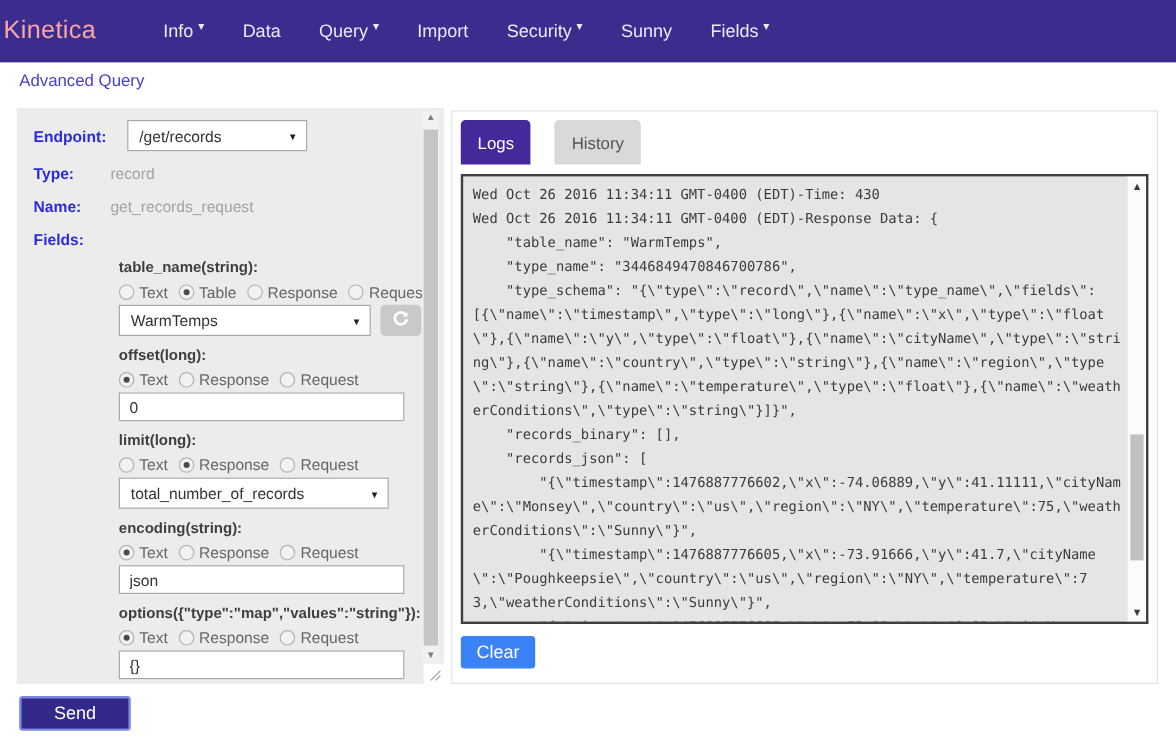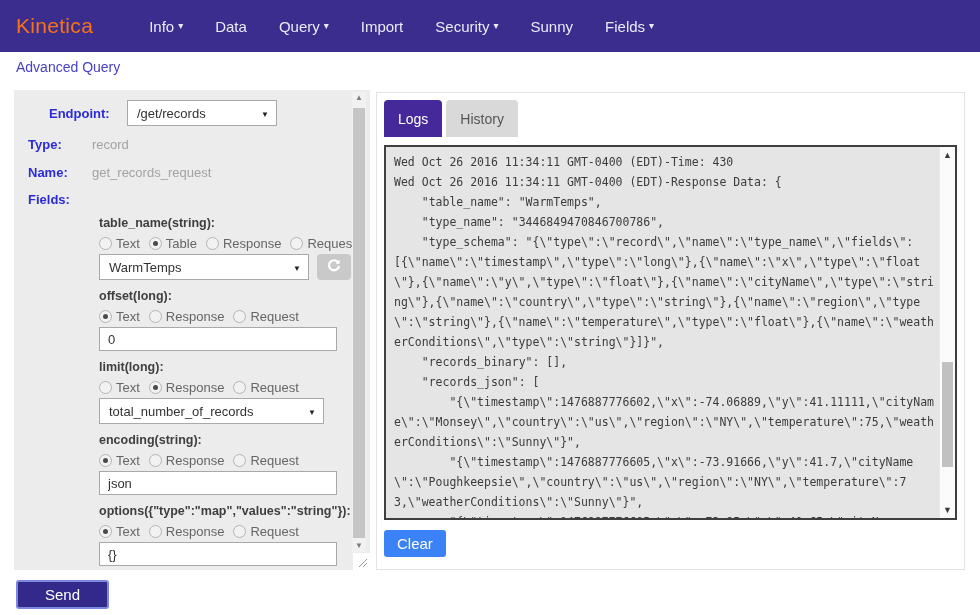--- a/index.html
+++ b/index.html
@@ -3,33 +3,33 @@
 <meta charset="utf-8">
 <style>
   * { margin:0; padding:0; box-sizing:border-box; }
   html,body { width:980px; height:615px; background:#ffffff; overflow:hidden;
               font-family:"Liberation Sans", sans-serif; }
   .app { position:relative; width:980px; height:615px; }
 
   
   .navbar { position:absolute; left:0; top:0; width:980px; height:52px;
             background:#3a2d8e; display:flex; align-items:center; }
-  .brand { color:#f97316; font-size:21px; margin-left:16px; letter-spacing:0.3px; cursor:pointer; }
+  .brand { color:#fca5a5; font-size:21px; margin-left:3px; letter-spacing:0.3px; cursor:pointer; }
   .nav-items { display:flex; align-items:center; margin-left:56px; gap:32px; }
-  .nav-item { color:#eceaf8; font-size:15px; cursor:pointer; display:flex; align-items:center; gap:4px; }
+  .nav-item { color:#eceaf8; font-size:15px; cursor:pointer; display:flex; align-items:flex-start; gap:4px; }
   .caret { font-size:10px; color:#eceaf8; line-height:1; }
 
   
   .page-title { position:absolute; left:16px; top:59px; font-size:14px; font-weight:400; color:#4640ca; }
 
   
   .left-panel { position:absolute; left:14px; top:90px; width:356px; height:480px;
                 background:#ececec; padding:10px 0 0 14px; overflow:hidden; }
   .frow { display:flex; align-items:center; }
-  .row-endpoint { height:26px; margin-bottom:8px;margin-left:21px; }
+  .row-endpoint { height:26px; margin-bottom:8px; }
   .row-type, .row-name { height:20px; margin-bottom:8px; }
   .blabel { color:#2b2bdb; font-weight:bold; font-size:13px; width:64px; flex:0 0 64px; }
   .gray-val { color:#a3a3a3; font-size:13px; }
   .fields-label { height:18px; margin-bottom:8px; }
   .select-box { position:relative; height:26px; background:#ffffff; border:1px solid #a9a9a9;
                 display:flex; align-items:center; padding:0 28px 0 9px; font-size:13px; color:#333;
                 cursor:pointer; }
   .select-box .sel-caret { position:absolute; right:7px; top:9px; font-size:8px; color:#222; }
   .indent { margin-left:71px; }
   .flabel { height:17px; margin-bottom:2px; font-size:12.5px; font-weight:bold; color:#3f3f3f; }
@@ -50,21 +50,21 @@
   .lp-scroll { position:absolute; right:4px; top:2px; width:14px; height:460px; background:#f1f1f1; }
   .sb-arrow { position:absolute; left:0; width:14px; height:12px; text-align:center; font-size:8px;
               color:#7d7d7d; line-height:12px; cursor:pointer; }
   .lp-thumb { position:absolute; left:1px; top:16px; width:12px; height:430px; background:#c5c5c5; cursor:pointer; }
   .resize-grip { position:absolute; right:0; bottom:0; width:17px; height:17px; background:#ffffff;
                  cursor:nwse-resize; }
 
   
   .right-panel { position:absolute; left:376px; top:92px; width:589px; height:478px;
                  background:#ffffff; border:1px solid #e3e3e3; }
-  .tabbar { display:flex; gap:4px; margin:7px 0 0 7px; }
+  .tabbar { display:flex; gap:20px; margin:7px 0 0 7px; }
   .tab { height:37px; display:flex; align-items:center; justify-content:center; font-size:14px;
          border-radius:4px 4px 0 0; cursor:pointer; padding:0 14px; }
   .tab.active { background:#45299b; color:#ffffff; }
   .tab.inactive { background:#d9d9d9; color:#555555; }
   .logbox { position:relative; margin:8px 7px 0 7px; height:375px; border:2px solid #3f3f3f;
             background:#e5e5e5; overflow:hidden; }
   .logtext { position:absolute; left:0; top:0; right:16px; bottom:0; padding:5px 4px 0 8px;
              font-family:"DejaVu Sans Mono", monospace; font-size:11.5px; line-height:20px;
              color:#3c3c3c; white-space:pre-wrap; word-break:break-all; overflow:hidden; }
   .log-scroll { position:absolute; right:0; top:0; width:16px; height:100%; background:#fbfbfb;

